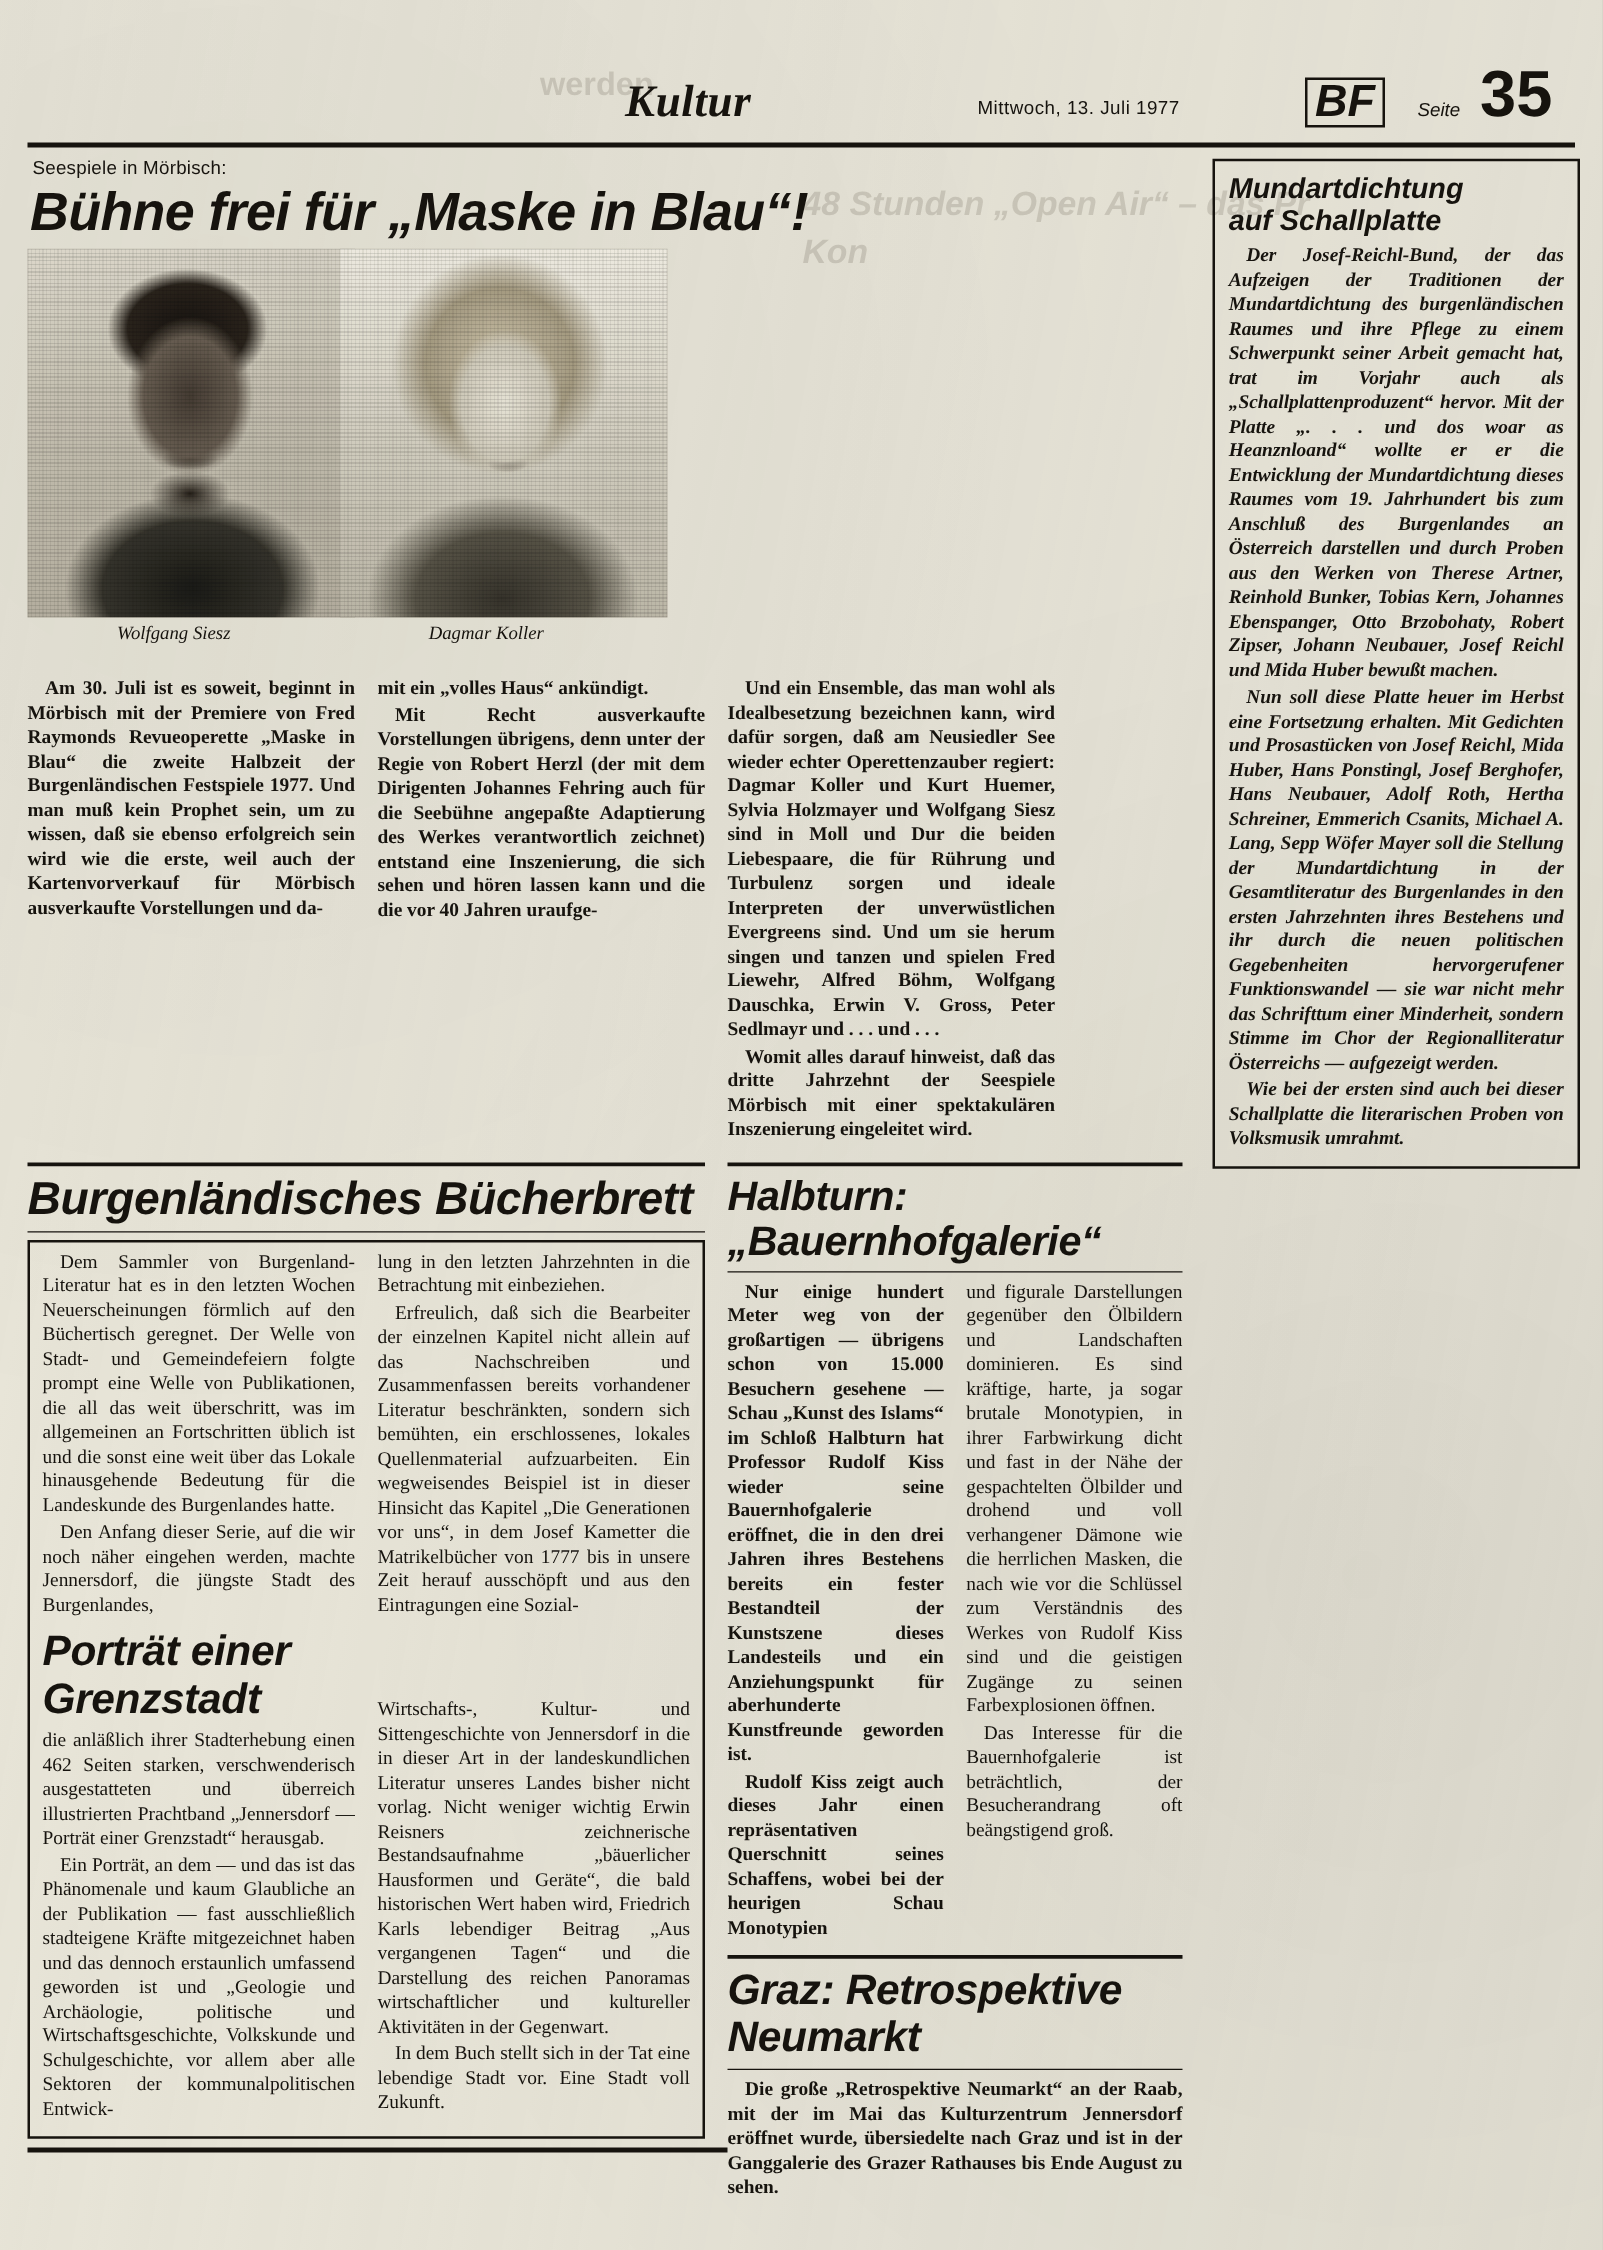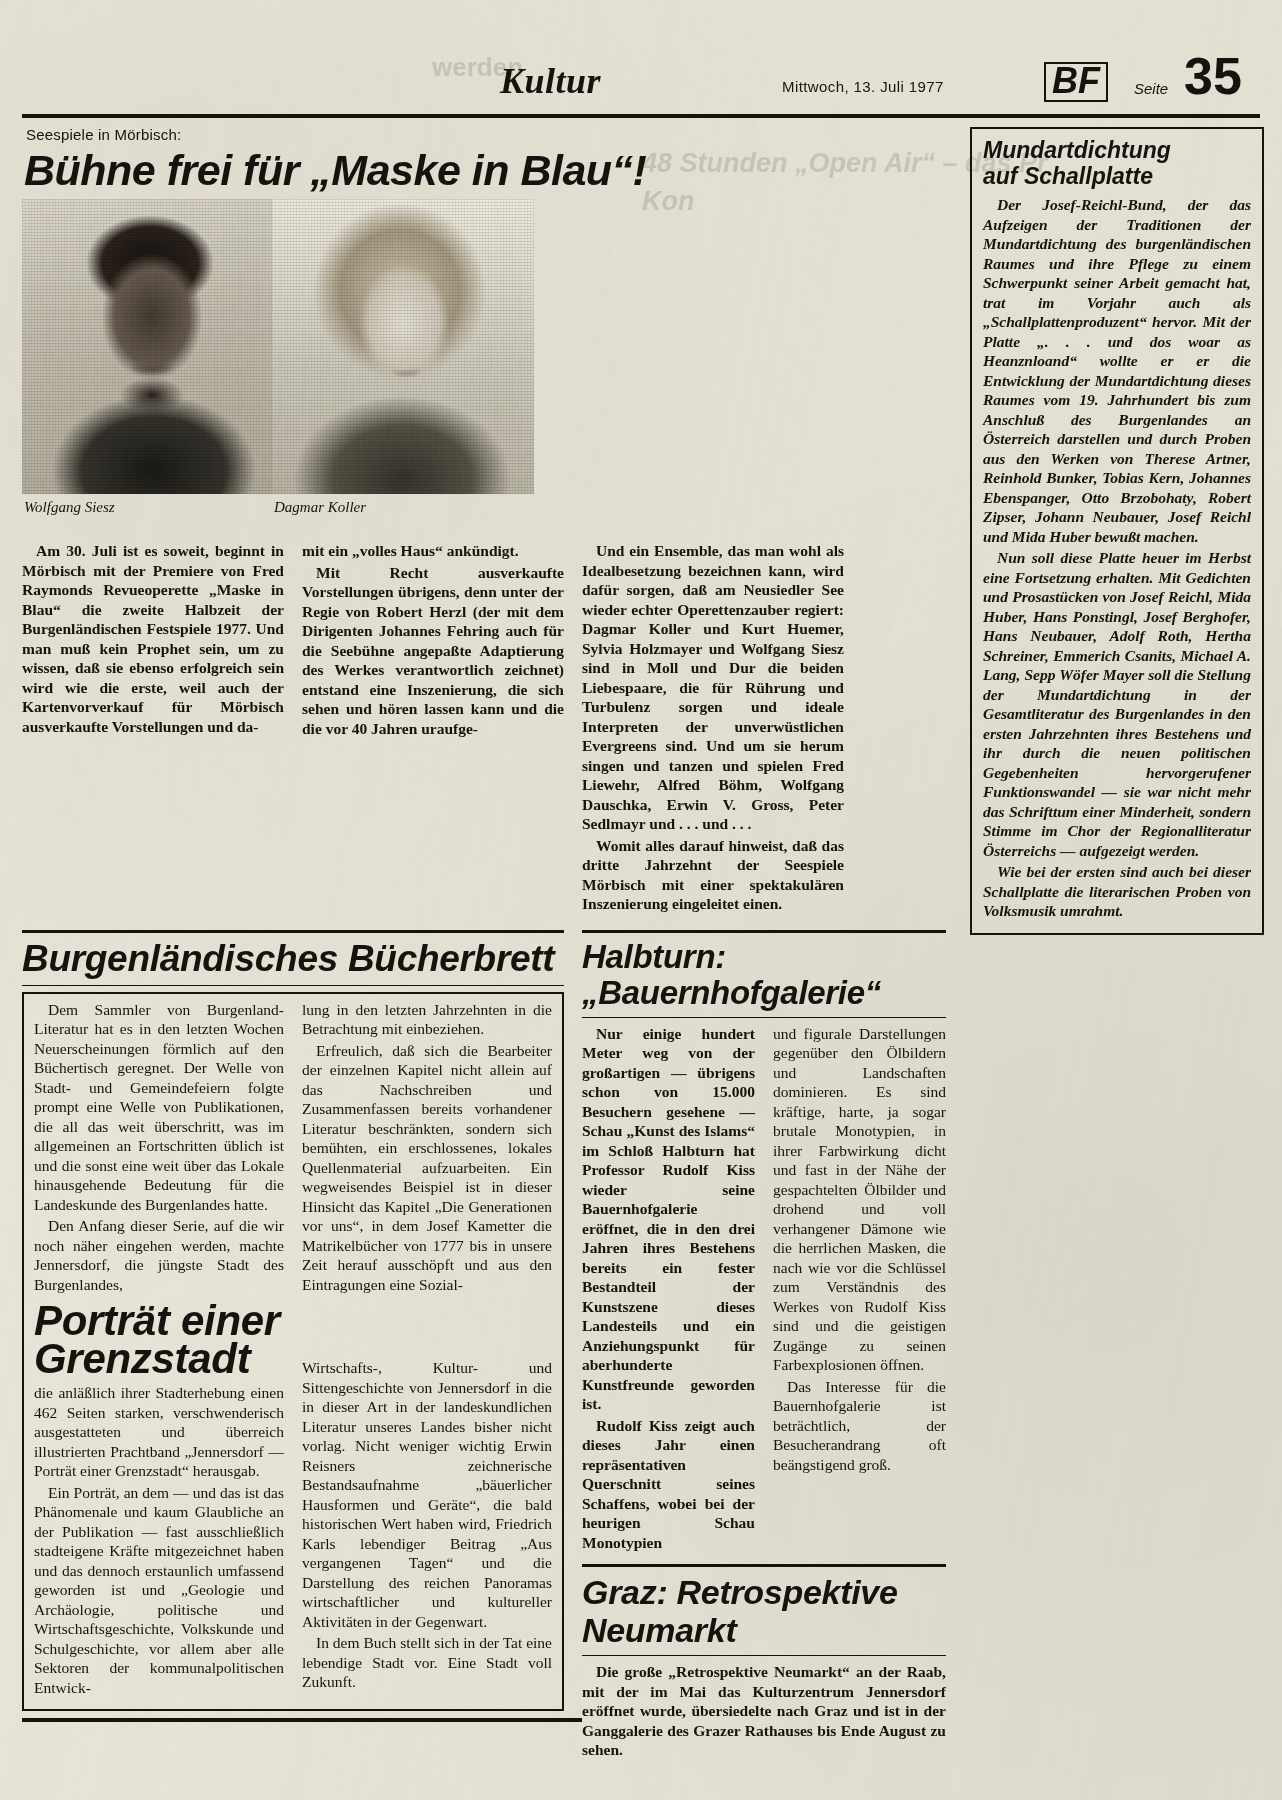--- a/index.html
+++ b/index.html
@@ -149,33 +149,33 @@
     font-weight: bold;
     font-size: 37px;
     letter-spacing: -0.3px;
     line-height: 40px;
     margin: 0;
   }
   .headline-3 {
     font-family: "Liberation Sans", sans-serif;
     font-style: italic;
     font-weight: bold;
-    font-size: 42px;
+    font-size: 34px;
     letter-spacing: -0.3px;
     line-height: 38px;
     margin: 0;
   }
 
   
   .photo-row {
     display: flex;
     gap: 18px;
     margin-top: 6px;
   }
-  .photo-block { width: 232px; }
+  .photo-block { width: 232px; text-align: center; }
   .photo {
     width: 262px;
     height: 295px;
     position: relative;
     overflow: hidden;
     background: #b9b4a6;
     filter: contrast(1.05);
   }
   .caption {
     font-family: "Liberation Serif", serif;
@@ -353,21 +353,21 @@
           <div class="cols-3">
             <div class="col">
               <p class="t indent">Am 30. Juli ist es soweit, beginnt in Mörbisch mit der Premiere von Fred Raymonds Revueoperette „Maske in Blau“ die zweite Halbzeit der Burgenländischen Festspiele 1977. Und man muß kein Prophet sein, um zu wissen, daß sie ebenso erfolgreich sein wird wie die erste, weil auch der Kartenvorverkauf für Mörbisch ausverkaufte Vorstellungen und da-</p>
             </div>
             <div class="col">
               <p class="t">mit ein „volles Haus“ ankündigt.</p>
               <p class="t indent">Mit Recht ausverkaufte Vorstellungen übrigens, denn unter der Regie von Robert Herzl (der mit dem Dirigenten Johannes Fehring auch für die Seebühne angepaßte Adaptierung des Werkes verantwortlich zeichnet) entstand eine Inszenierung, die sich sehen und hören lassen kann und die die vor 40 Jahren uraufge-</p>
             </div>
             <div class="col">
               <p class="t indent">Und ein Ensemble, das man wohl als Idealbesetzung bezeichnen kann, wird dafür sorgen, daß am Neusiedler See wieder echter Operettenzauber regiert: Dagmar Koller und Kurt Huemer, Sylvia Holzmayer und Wolfgang Siesz sind in Moll und Dur die beiden Liebespaare, die für Rührung und Turbulenz sorgen und ideale Interpreten der unverwüstlichen Evergreens sind. Und um sie herum singen und tanzen und spielen Fred Liewehr, Alfred Böhm, Wolfgang Dauschka, Erwin V. Gross, Peter Sedlmayr und . . . und . . .</p>
-              <p class="t indent">Womit alles darauf hinweist, daß das dritte Jahrzehnt der Seespiele Mörbisch mit einer spektakulären Inszenierung eingeleitet einen.</p>
+              <p class="t indent">Womit alles darauf hinweist, daß das dritte Jahrzehnt der Seespiele Mörbisch mit einer spektakulären Inszenierung eingeleitet wird.</p>
             </div>
           </div>
         </div>
 
         <div style="display:flex; gap:18px; margin-top:4px;">
 
           <div style="width:542px;">
             <div class="rule-med"></div>
             <div class="headline-2">Burgenländisches Bücherbrett</div>
             <div class="rule-thin"></div>

